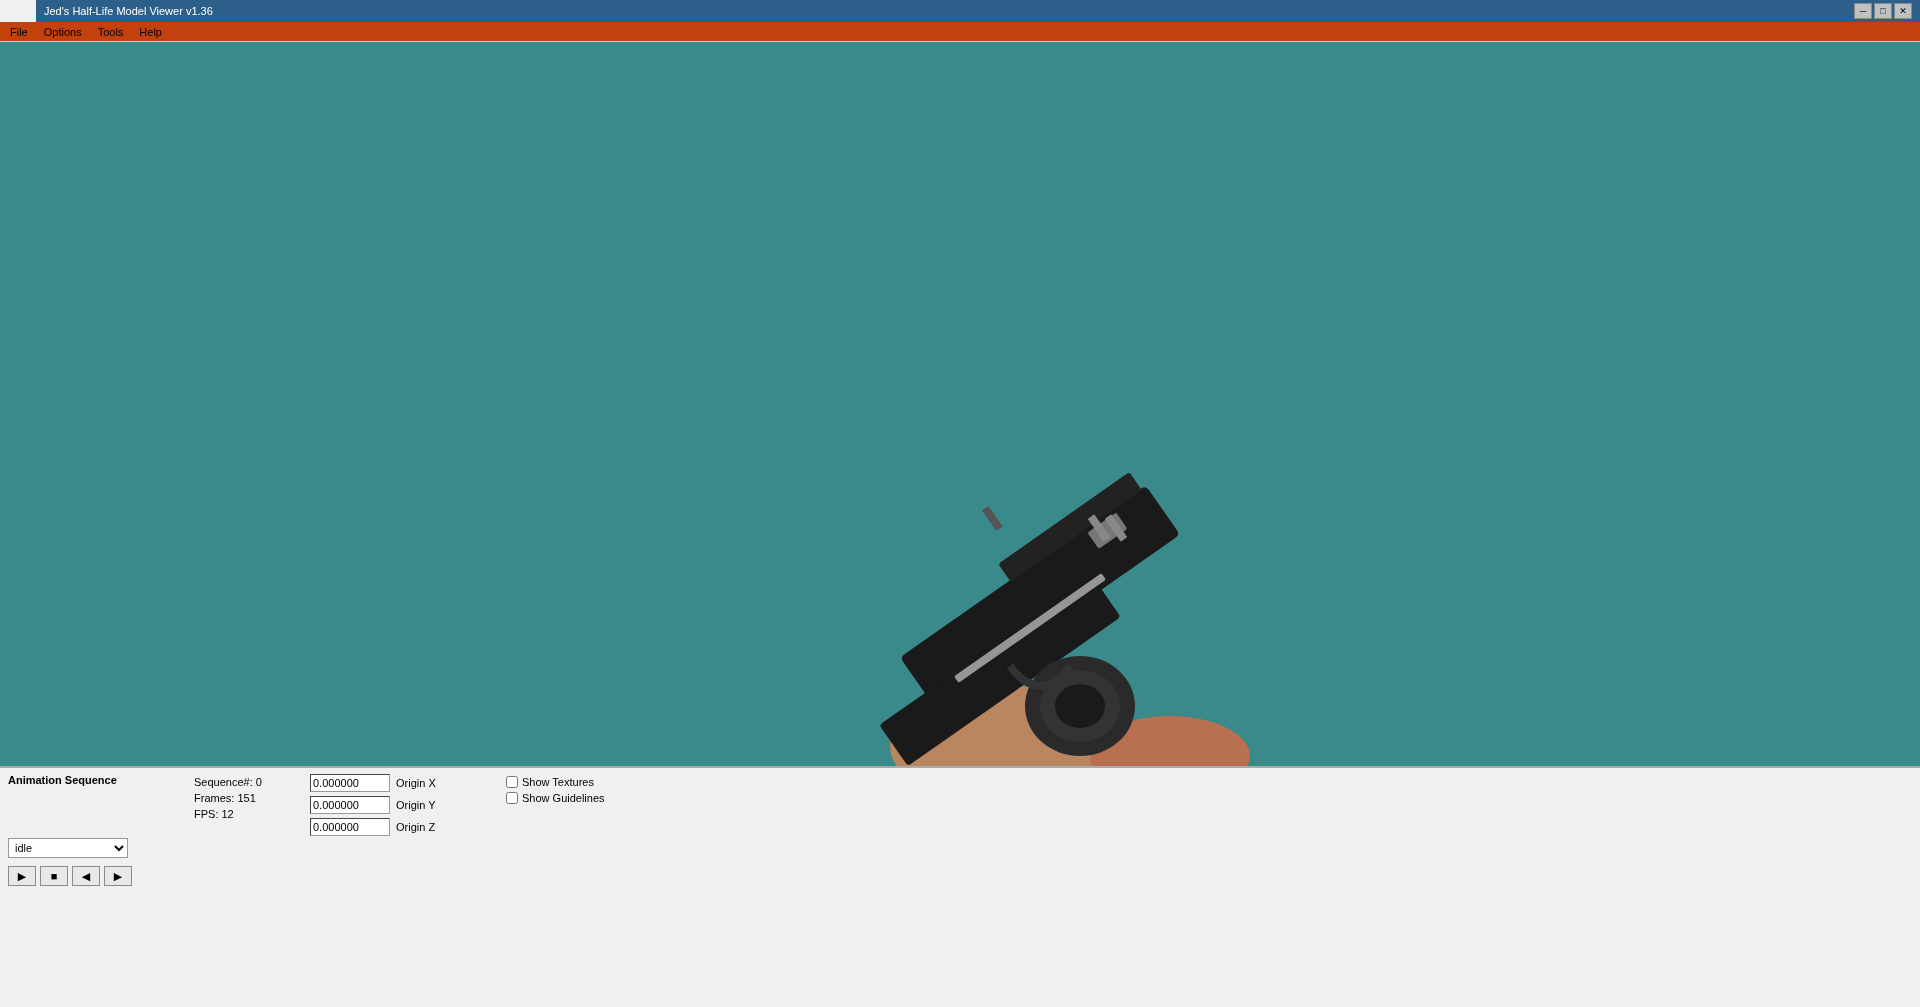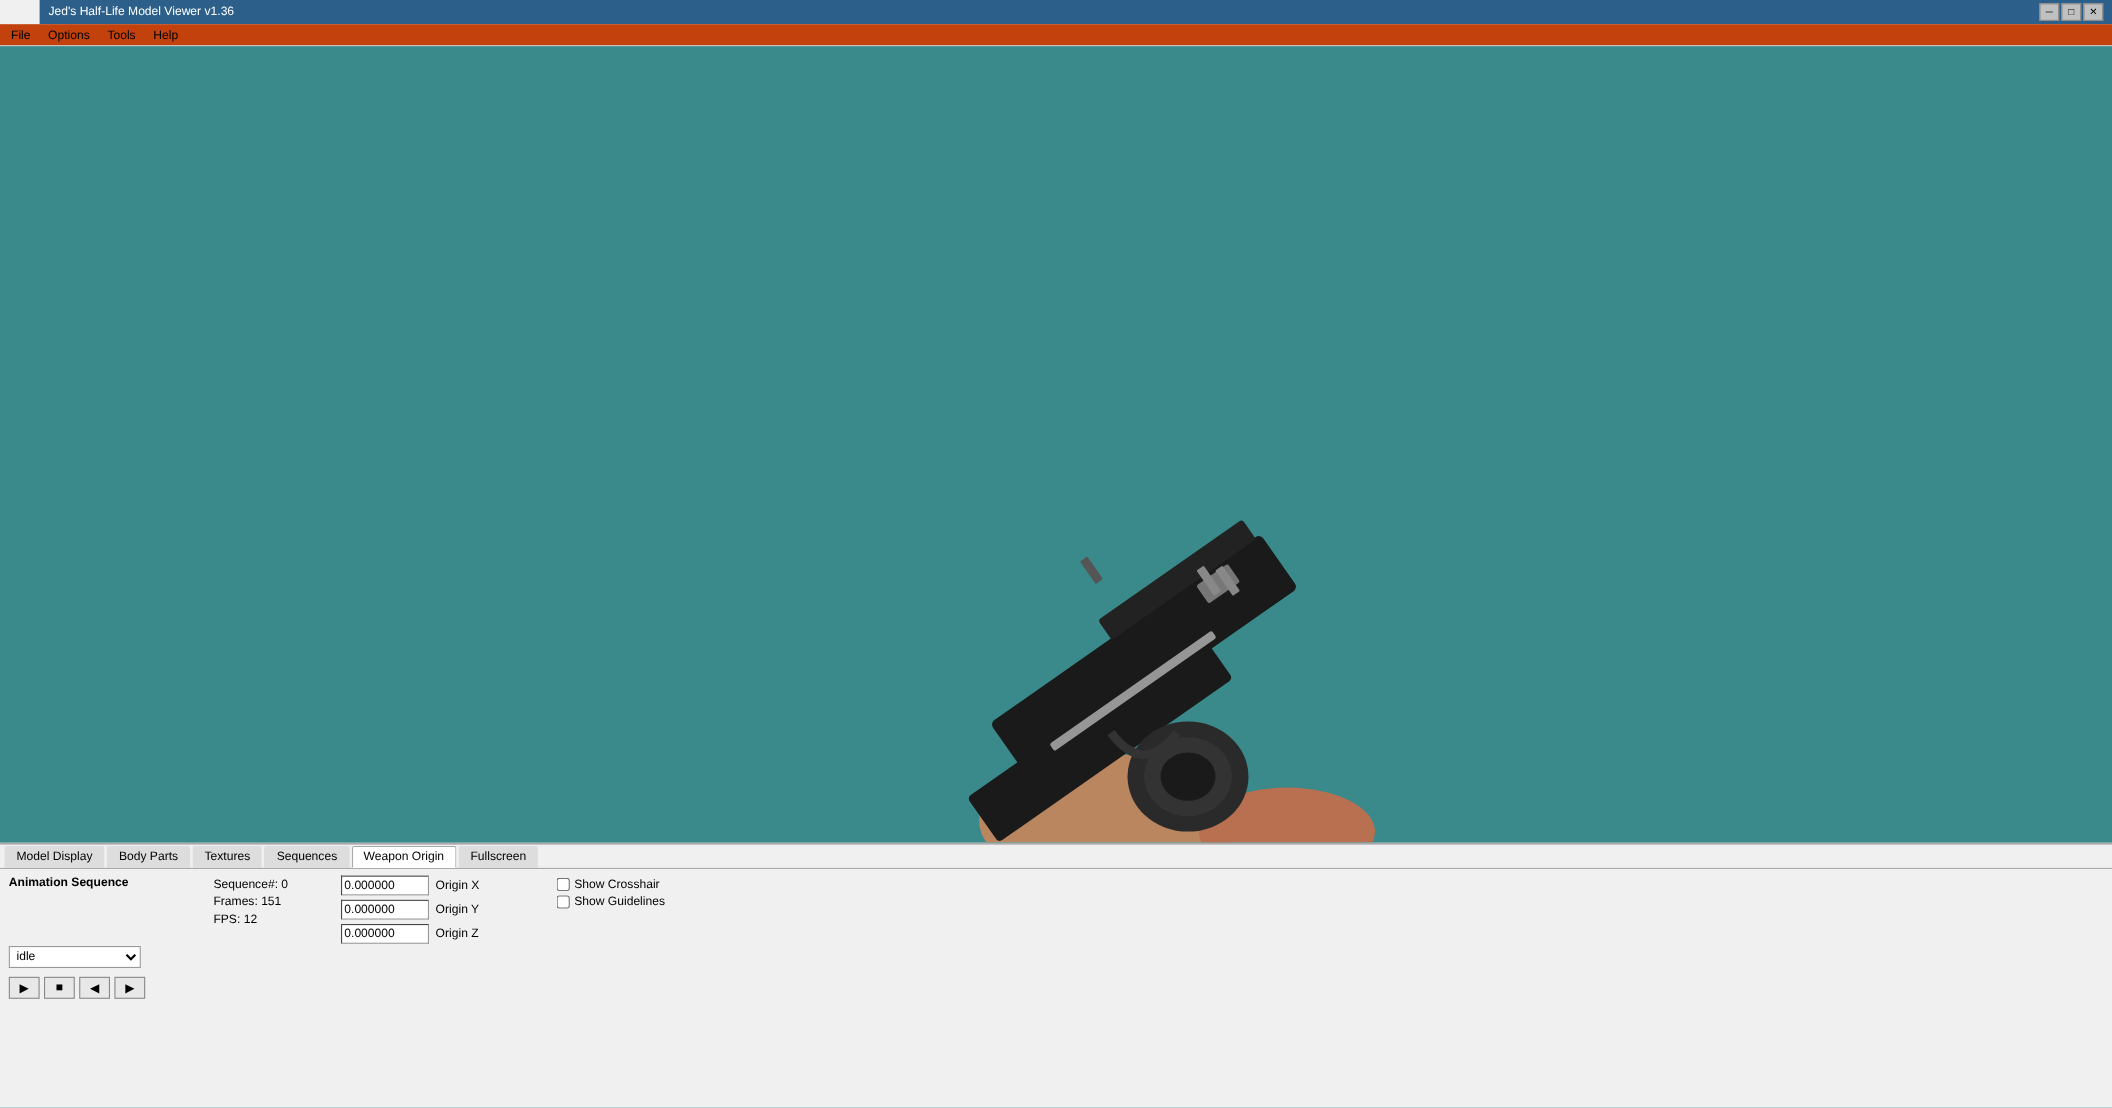--- a/index.html
+++ b/index.html
@@ -293,40 +293,20 @@
 
       <rect x="130" y="258" width="180" height="8" rx="2" fill="#cccccc" opacity="0.7" transform="rotate(-35, 220, 262)"></rect>
 
       <path d="M 200 300 Q 230 340 260 300" stroke="#333" stroke-width="8" fill="none"></path>
     </svg>
   </div>
 </div>
 
 <div id="bottom-panel">
 
-  <div id="tabs-row">
-    <div class="tab">
-      <span>Model Display</span>
-    </div>
-    <div class="tab">
-      <span>Body Parts</span>
-    </div>
-    <div class="tab">
-      <span>Textures</span>
-    </div>
-    <div class="tab">
-      <span>Sequences</span>
-    </div>
-    <div class="tab active">
-      <span>Weapon Origin</span>
-    </div>
-    <div class="tab">
-      <span>Fullscreen</span>
-    </div>
-  </div>
 
   <div id="content-area">
 
     <div id="left-col">
       <div class="section-label">Animation Sequence</div>
       <div class="dropdown-wrapper">
         <select>
           <option>idle</option>
           <option>walk</option>
           <option>run</option>
@@ -360,21 +340,21 @@
       </div>
       <div class="field-row">
         <input type="text" value="0.000000" style="">
         <span class="field-label">Origin Z</span>
       </div>
     </div>
 
     <div id="checks-col">
       <div class="check-row">
         <input type="checkbox" style="">
-        <span>Show Crosshair</span>
+        <span>Show Textures</span>
       </div>
       <div class="check-row">
         <input type="checkbox" style="">
         <span>Show Guidelines</span>
       </div>
     </div>
 
   </div>
 </div>
 

